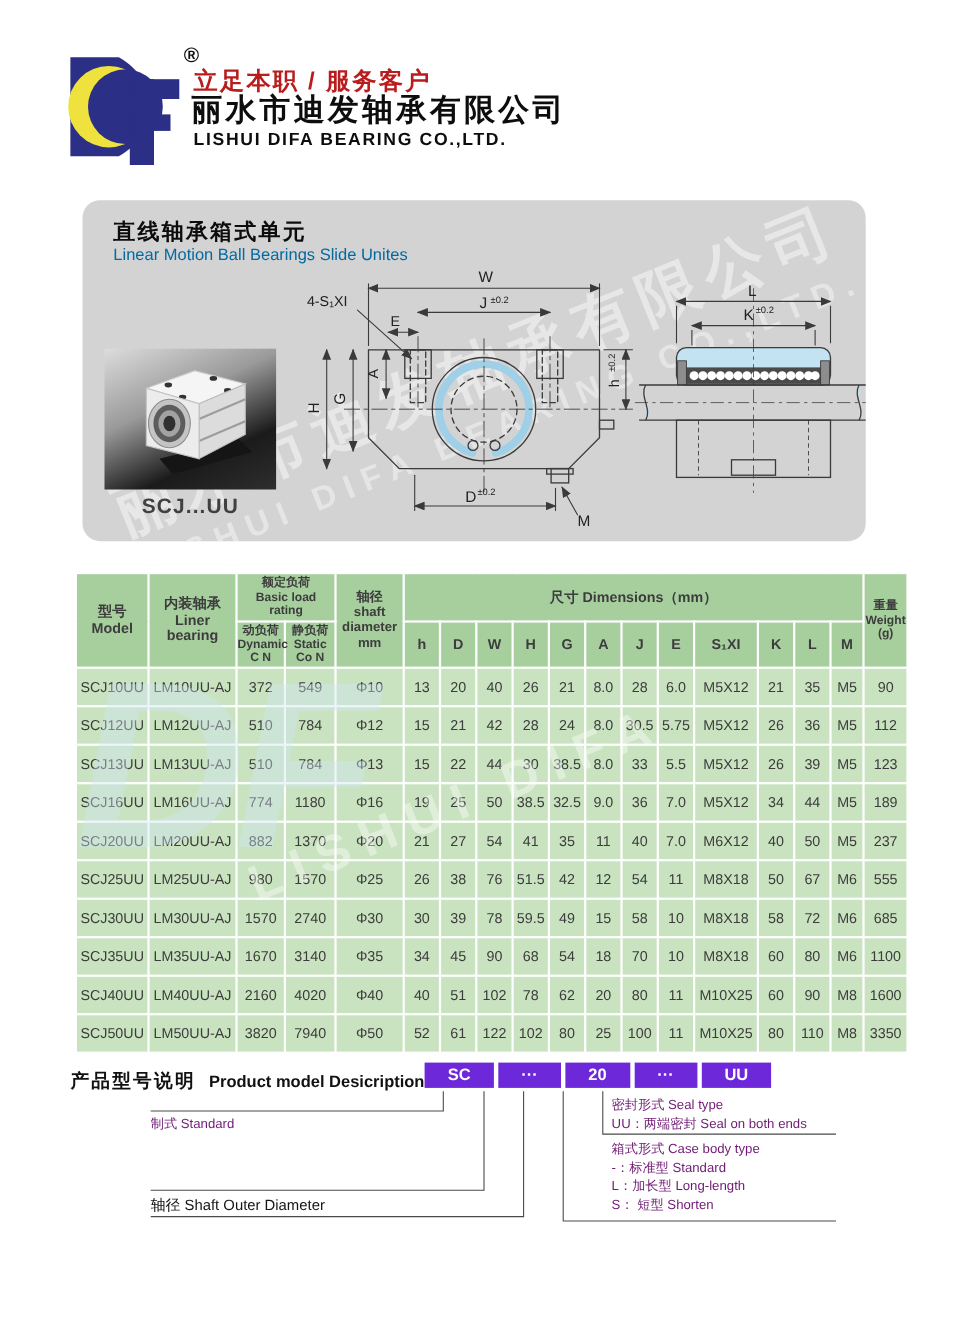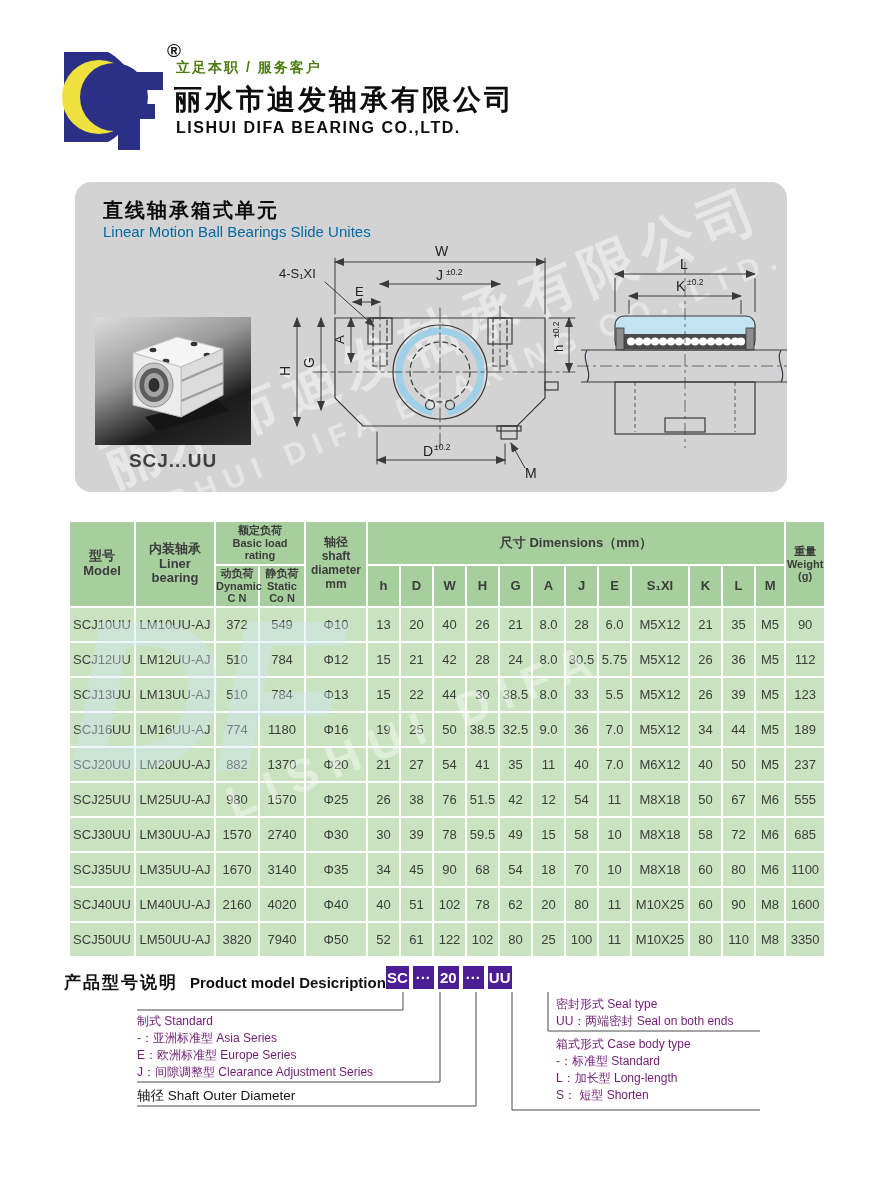--- a/index.html
+++ b/index.html
@@ -3,22 +3,22 @@
 <meta charset="utf-8">
 <style>
   * { margin:0; padding:0; box-sizing:border-box; }
   html,body { background:#fff; }
   .page { position:relative; width:884px; height:1200px; background:#fff; overflow:hidden;
           font-family:"Liberation Sans","DejaVu Sans",sans-serif; color:#111; }
 
   
   .logo { position:absolute; left:58px; top:46px; }
   .reg-mark { position:absolute; left:167px; top:40px; font-size:19px; font-weight:bold; }
-  .slogan { position:absolute; left:176px; top:59px; font-size:14px; font-weight:bold;
-            color:#4d7c0f; letter-spacing:2px; }
+  .slogan { position:absolute; left:176px; top:59px; font-size:22px; font-weight:bold;
+            color:#b91c1c; letter-spacing:2px; }
   .company-cn { position:absolute; left:174px; top:81px; font-size:28px; font-weight:bold;
                 letter-spacing:3px; color:#0d0d0d; }
   .company-en { position:absolute; left:176px; top:119px; font-size:16px; font-weight:bold;
                 letter-spacing:1.5px; color:#0d0d0d; }
 
   
   .panel { position:absolute; left:75px; top:182px; width:712px; height:310px;
            background:#d3d3d3; border-radius:16px; overflow:hidden; }
   .panel-title-cn { position:absolute; left:28px; top:15px; font-size:20px; font-weight:bold;
                     letter-spacing:2px; color:#0c0c0c; }
@@ -54,22 +54,22 @@
              font-style:italic; color:rgba(210,230,245,0.40); letter-spacing:-10px; }
   .wm-line { position:absolute; left:150px; top:260px; transform:rotate(-22deg);
              transform-origin:0 0; font-size:46px; font-weight:bold; letter-spacing:12px;
              color:rgba(255,255,255,0.40); white-space:nowrap; }
 
   
   .pm-title { position:absolute; left:64px; top:971px; }
   .pm-title .t-cn { font-size:17px; font-weight:bold; letter-spacing:2px; }
   .pm-title .t-en { font-size:15px; font-weight:bold; margin-left:12px; }
   .code-boxes { position:absolute; left:386px; top:966px; display:flex; gap:4px; }
-  .code-box { background:#4c1d95; color:#fff; font-weight:bold; font-size:15px;
-              line-height:21px; padding:1px 1px; min-width:21px; text-align:center; }
+  .code-box { background:#6d28d9; color:#fff; font-weight:bold; font-size:15px;
+              line-height:21px; padding:1px 21px; min-width:21px; text-align:center; }
   .connectors { position:absolute; left:0; top:960px; width:884px; height:170px;
                 pointer-events:none; }
   .desc { font-size:12px; color:#701a75; }
   .desc div { line-height:17px; height:17px; white-space:nowrap; }
   .desc-left  { position:absolute; left:137px; top:1013px; }
   .desc-shaft { position:absolute; left:137px; top:1087px; font-size:13.5px; color:#141414; }
   .desc-right { position:absolute; left:556px; top:996px; }
   .desc-right .grp2 { margin-top:6px; }
 </style>
 </head>
@@ -519,25 +519,20 @@
       <polyline points="403,992 403,1010 137,1010"></polyline>
       <polyline points="440,992 440,1082 137,1082"></polyline>
       <polyline points="476,992 476,1106 137,1106"></polyline>
       <polyline points="512,992 512,1110 760,1110"></polyline>
       <polyline points="548,992 548,1031 760,1031"></polyline>
     </g>
   </svg>
 
   <div class="desc desc-left">
     <div>制式  Standard</div>
-    <div>
-        <div>-：亚洲标准型  Asia Series</div>
-        <div>E：欧洲标准型  Europe Series</div>
-        <div>J：间隙调整型  Clearance Adjustment Series</div>
-      </div>
   </div>
   <div class="desc-shaft">轴径 Shaft Outer Diameter</div>
 
   <div class="desc desc-right">
     <div>密封形式 Seal type</div>
     <div>UU：两端密封 Seal on both ends</div>
     <div class="grp2">箱式形式  Case body type</div>
     <div>
         <div>-：标准型  Standard</div>
         <div>L：加长型  Long-length</div>

